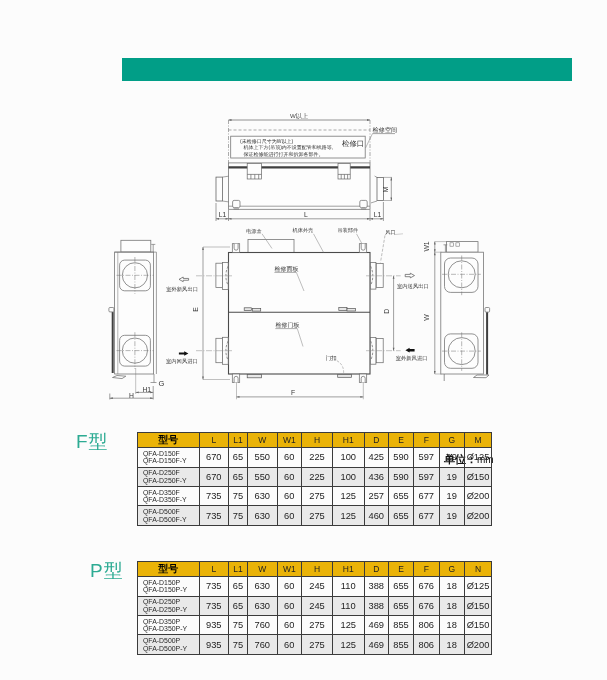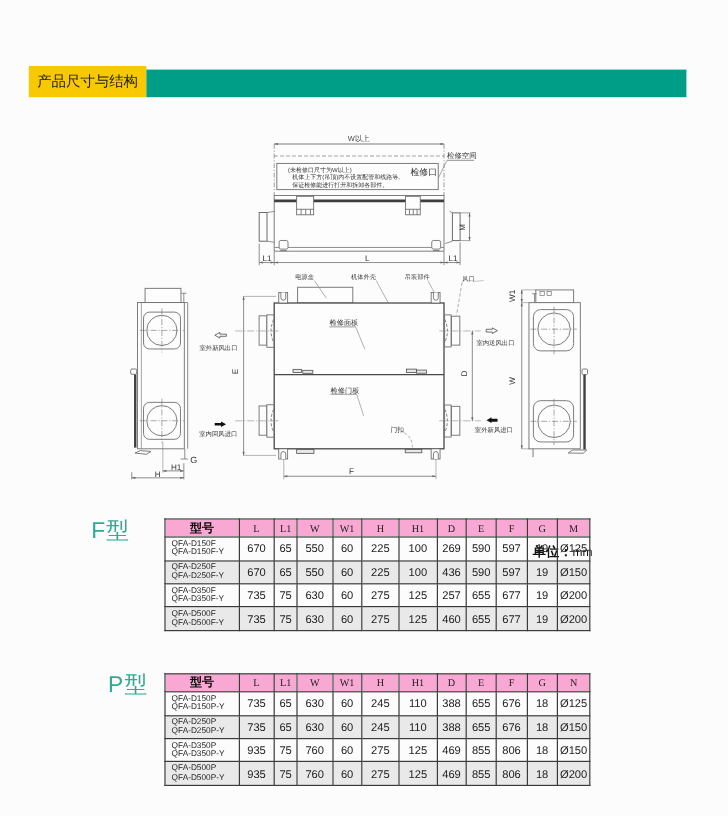--- a/index.html
+++ b/index.html
@@ -1,31 +1,30 @@
 <!DOCTYPE html>
 <html><head>
 <meta charset="utf-8">
 <style>
 html,body{margin:0;padding:0;background:#fcfcfc;}
 #page{position:relative;width:607px;height:680px;background:#fcfcfc;font-family:"Liberation Sans",sans-serif;overflow:hidden;}
 .abs{position:absolute;}
 table{border-collapse:collapse;table-layout:fixed;font-family:"Liberation Sans",sans-serif;}
 td,th{border:1px solid #3b3b3b;text-align:center;vertical-align:middle;padding:0;overflow:hidden;white-space:nowrap;}
-th{background:#f9a8d4;font-weight:bold;font-family:Liberation Serif, serif;}
+th{background:#eab308;font-weight:bold;}
 .num{font-size:9.3px;color:#1d1d1d;}
 .mod{font-size:6.9px;line-height:7.6px;color:#282828;text-align:left;padding-left:5px;}
 .alt td{background:#e9e9e9;}
 .ser{position:absolute;color:#2dab93;font-size:19px;letter-spacing:1px;}
 .h2{font-size:8.5px;font-weight:normal;color:#222;}
 </style>
 </head>
 <body>
 <div id="page">
 
-<div class="abs" style="left:24px;top:55px;width:98px;height:26px;background:#f8c900;color:#1a1a1a;font-size:12px;line-height:26px;text-align:center;">产品尺寸与结构</div>
 
 <div class="abs" style="left:122px;top:57.5px;width:450px;height:23.5px;background:#019e87;"></div>
 
 <svg class="abs" style="left:0;top:0;" width="607" height="430" viewBox="0 0 607 430" fill="none">
 <defs>
 <marker id="ar" viewBox="0 0 8 6" refX="7.8" refY="3" markerWidth="4.4" markerHeight="2.3" markerUnits="userSpaceOnUse" orient="auto-start-reverse">
           <path d="M0,0.7 L8,3 L0,5.3 z" fill="#666"></path>
         </marker>
 </defs>
 
@@ -384,21 +383,21 @@
           <th class="h2">M</th>
         </tr>
 <tr style="height:19.4px">
           <td class="mod">QFA-D150F<br>QFA-D150F-Y</td>
           <td class="num">670</td>
           <td class="num">65</td>
           <td class="num">550</td>
           <td class="num">60</td>
           <td class="num">225</td>
           <td class="num">100</td>
-          <td class="num">269</td>
+          <td class="num">425</td>
           <td class="num">590</td>
           <td class="num">597</td>
           <td class="num">19</td>
           <td class="num">Ø125</td>
         </tr>
 <tr style="height:19.4px" class="alt">
           <td class="mod">QFA-D250F<br>QFA-D250F-Y</td>
           <td class="num">670</td>
           <td class="num">65</td>
           <td class="num">550</td>

